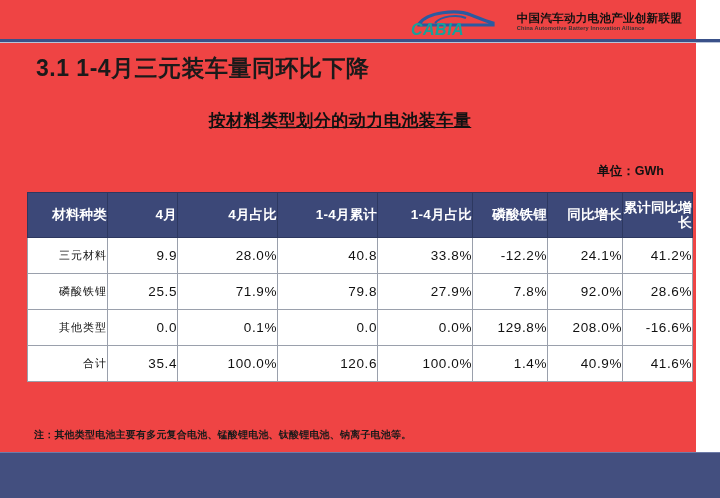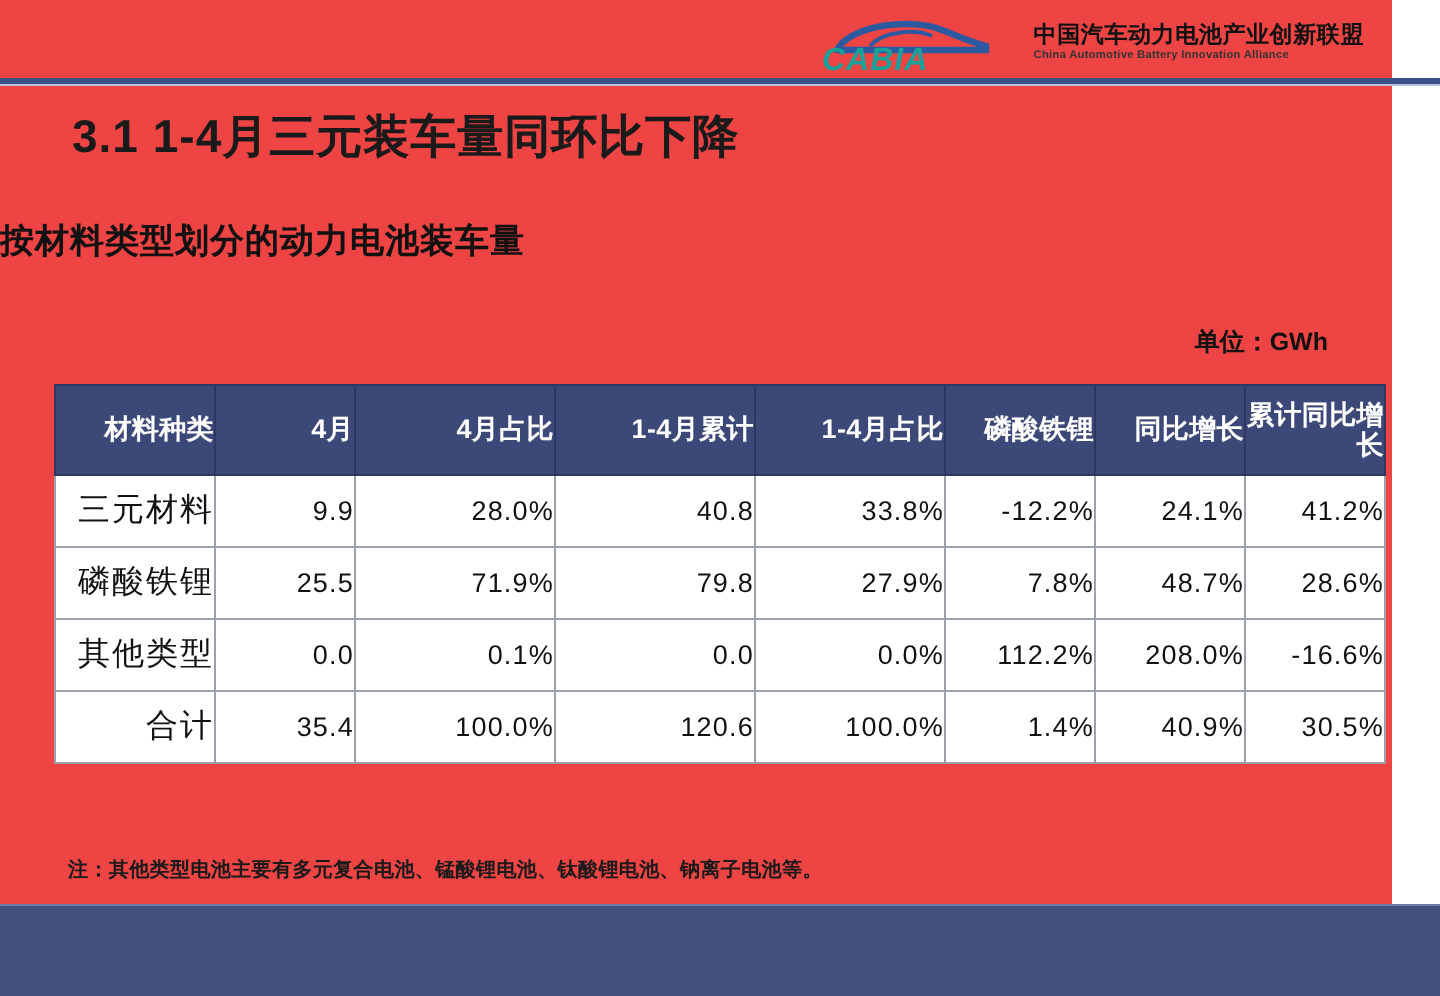--- a/index.html
+++ b/index.html
@@ -86,24 +86,26 @@
     font-weight: bold;
     color: #1a1a1a;
     letter-spacing: 0.5px;
     white-space: nowrap;
   }
   .subtitle {
     position: absolute;
     left: 0;
     right: 16px;
     top: 109px;
+    text-align: center;
     font-size: 17px;
     font-weight: bold;
     color: #111111;
     letter-spacing: 0.5px;
+    text-decoration: underline;
   }
   .unit-label {
     position: absolute;
     right: 32px;
     top: 163px;
     font-size: 12.5px;
     font-weight: bold;
     color: #111111;
     white-space: nowrap;
     text-align: right;
@@ -139,21 +141,21 @@
     letter-spacing: 0.2px;
   }
   table.data tbody td {
     background: #ffffff;
     color: #111111;
     height: 35px;
     font-size: 13.5px;
     letter-spacing: 0.6px;
   }
   table.data tbody td.rowhead {
-    font-size: 16px;
+    font-size: 11px;
     font-weight: normal;
     letter-spacing: 1px;
     font-family: Liberation Serif, serif;
   }
   table.data tbody tr td {
     border-top: 1px solid #9aa0ac;
     border-bottom: 1px solid #9aa0ac;
   }
 
   
@@ -248,42 +250,42 @@
           <td>24.1%</td>
           <td>41.2%</td>
         </tr>
         <tr>
           <td class="rowhead">磷酸铁锂</td>
           <td>25.5</td>
           <td>71.9%</td>
           <td>79.8</td>
           <td>27.9%</td>
           <td>7.8%</td>
-          <td>48.7%</td>
+          <td>92.0%</td>
           <td>28.6%</td>
         </tr>
         <tr>
           <td class="rowhead">其他类型</td>
           <td>0.0</td>
           <td>0.1%</td>
           <td>0.0</td>
           <td>0.0%</td>
-          <td>112.2%</td>
+          <td>129.8%</td>
           <td>208.0%</td>
           <td>-16.6%</td>
         </tr>
         <tr>
           <td class="rowhead">合计</td>
           <td>35.4</td>
           <td>100.0%</td>
           <td>120.6</td>
           <td>100.0%</td>
           <td>1.4%</td>
           <td>40.9%</td>
-          <td>30.5%</td>
+          <td>41.6%</td>
         </tr>
       </tbody>
     </table>
   </div>
 
   <div class="footnote">注：其他类型电池主要有多元复合电池、锰酸锂电池、钛酸锂电池、钠离子电池等。</div>
 
   <div class="footer-bar-top"></div>
   <div class="footer-bar"></div>
 

